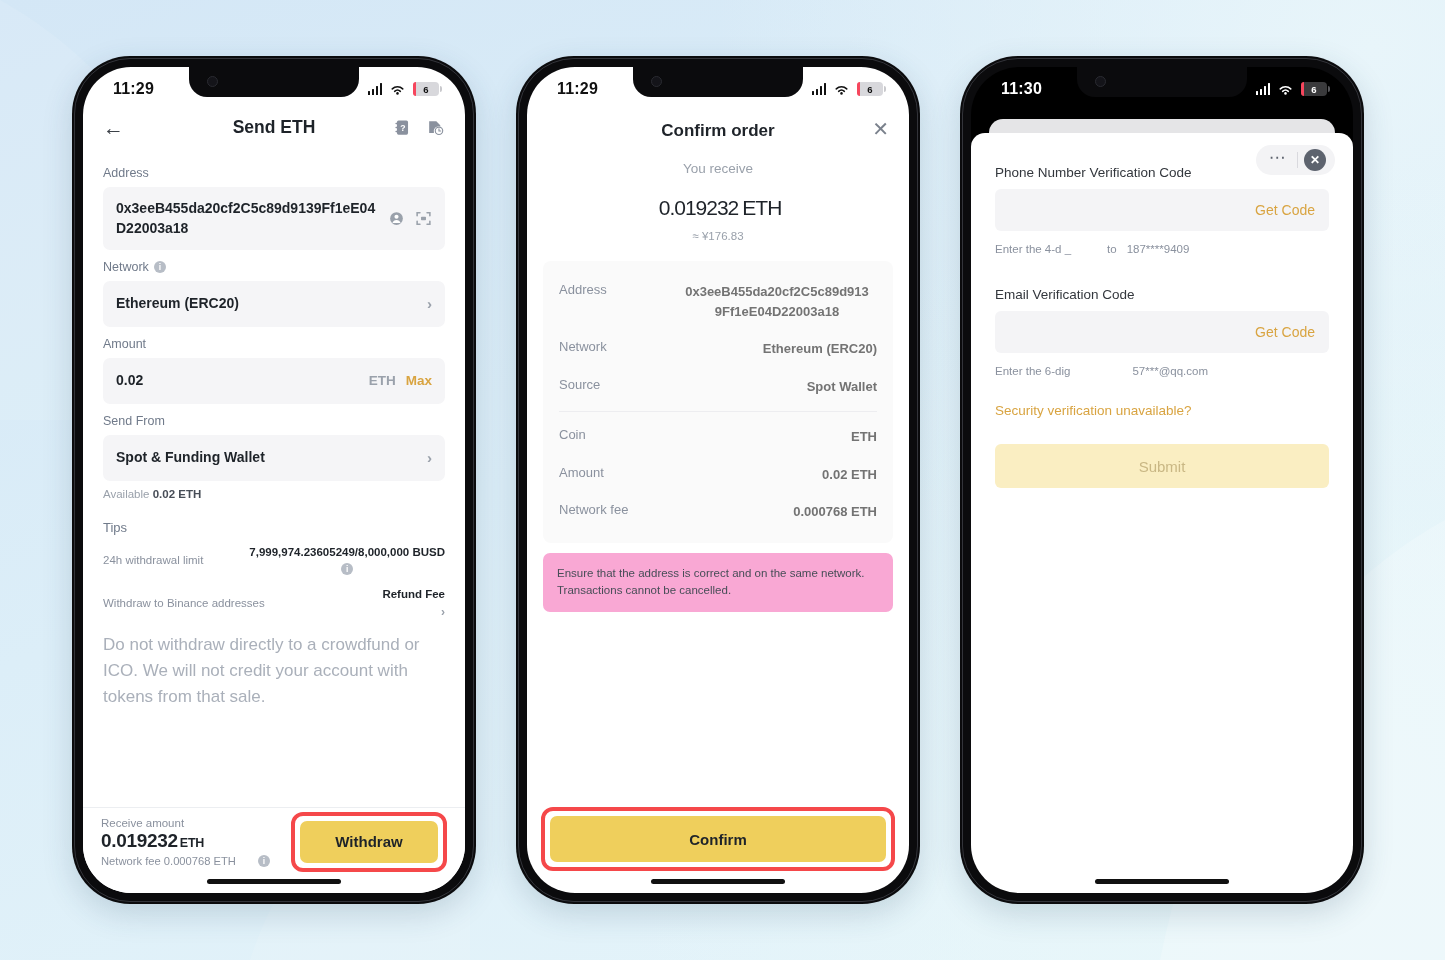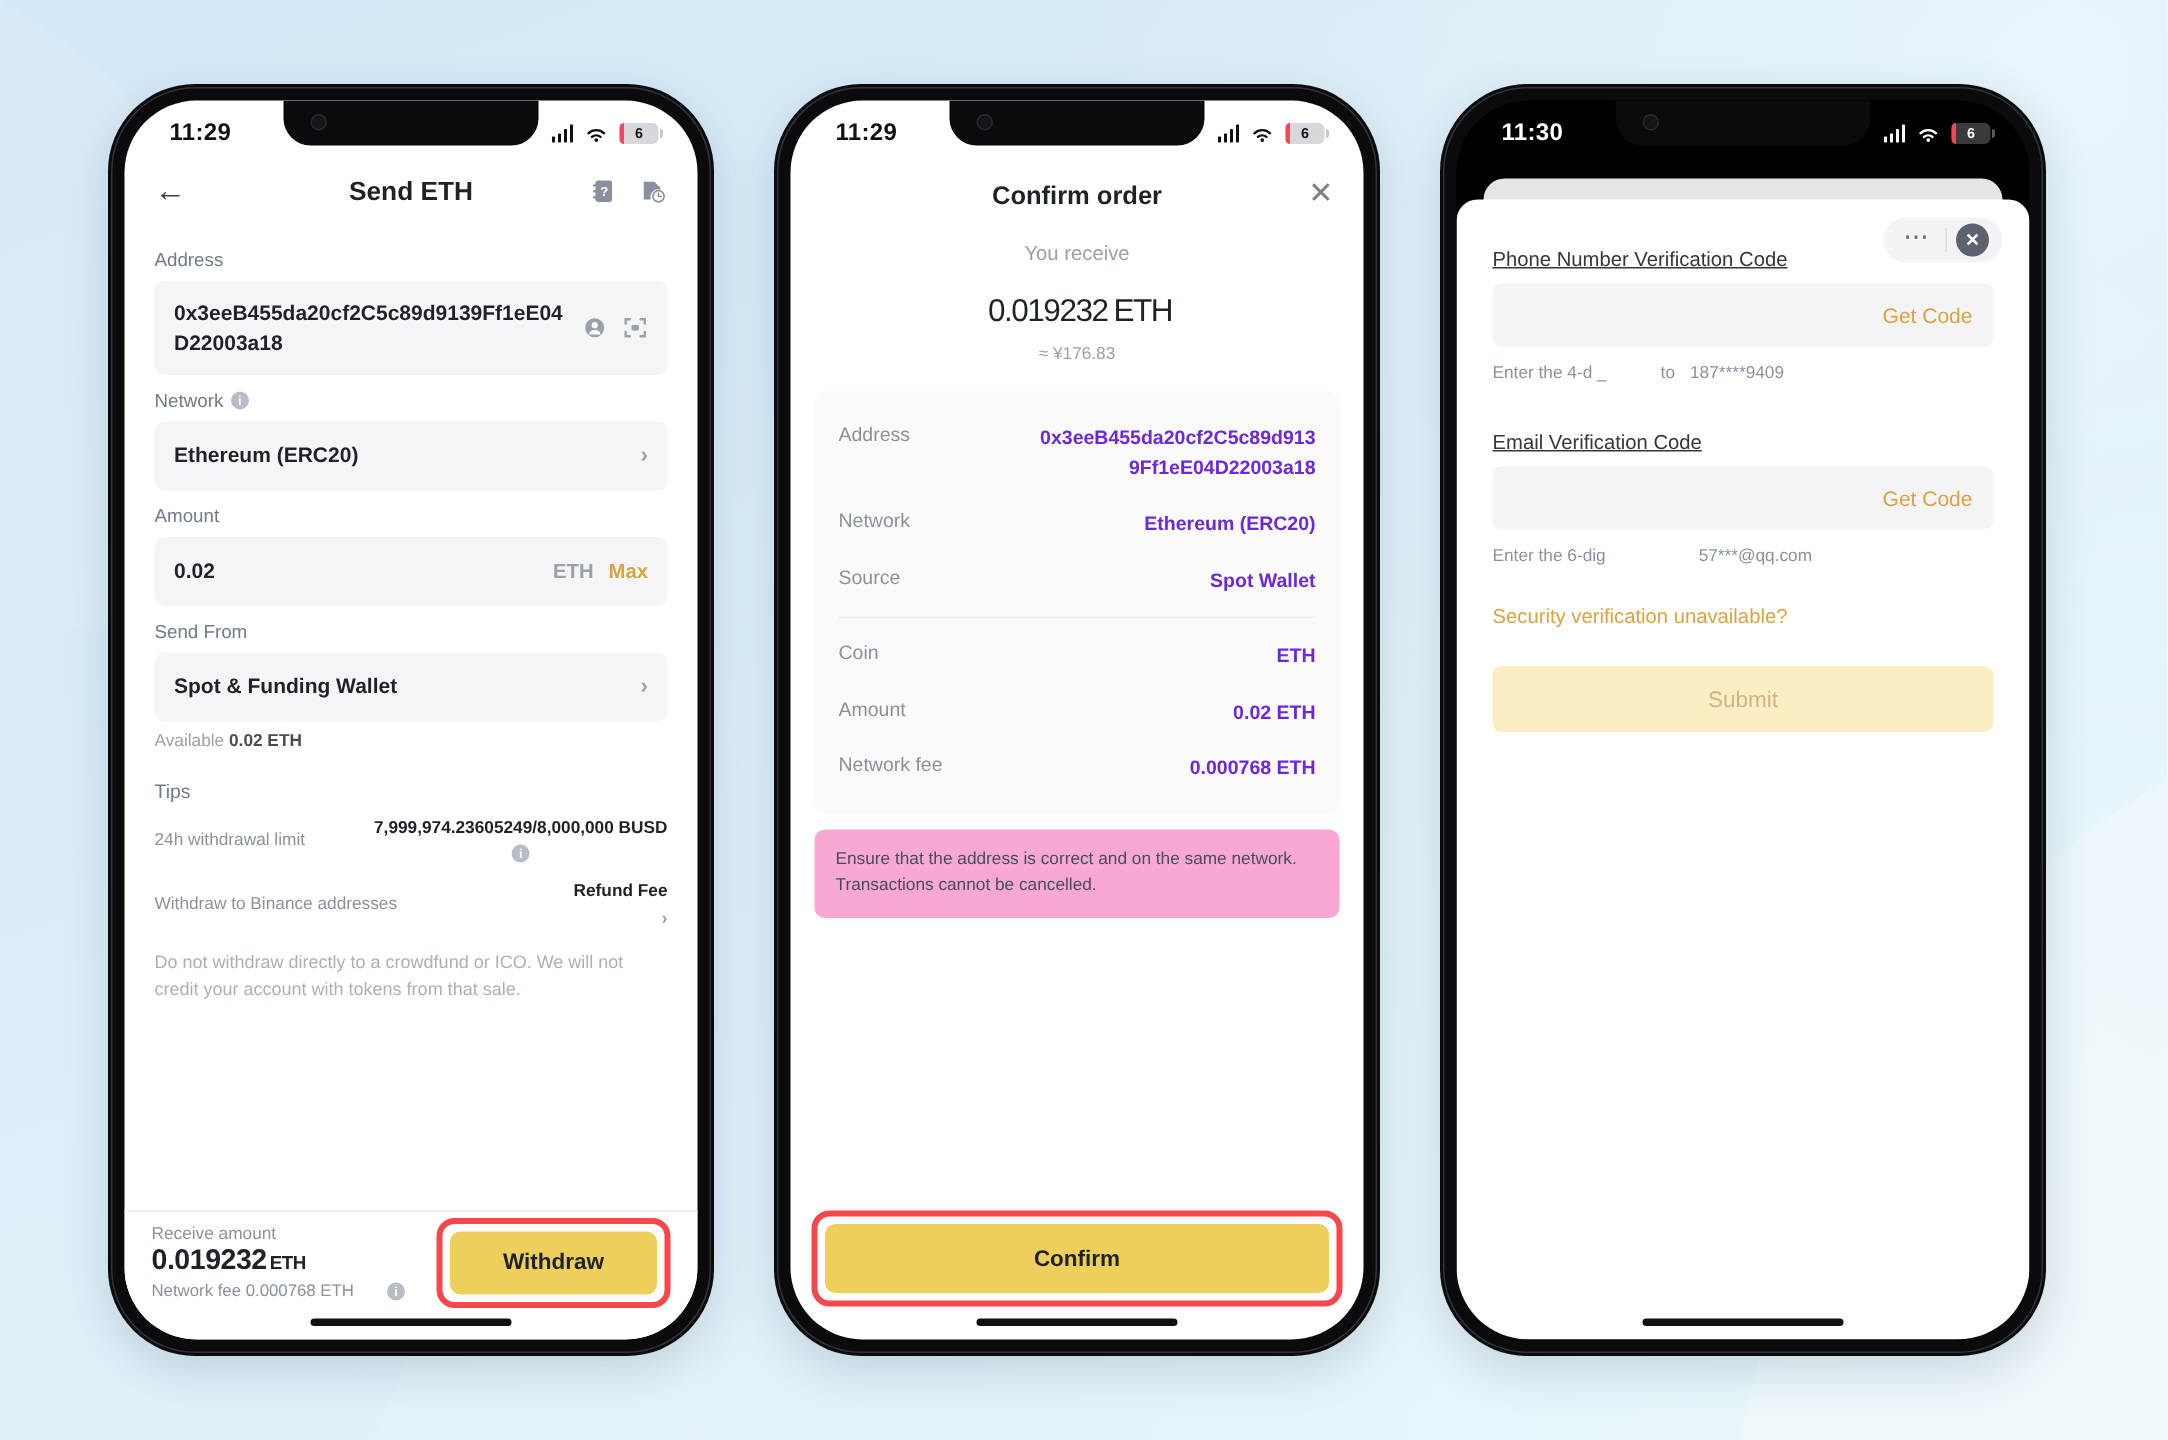--- a/index.html
+++ b/index.html
@@ -104,21 +104,21 @@
   .chev{ color:#9aa1ab; font-size:15px; font-weight:700; margin-left:auto; }
   .unit{ font-size:13.5px; color:#9aa1ab; font-weight:600; }
   .maxbtn{ font-size:13.5px; color:#d9a441; font-weight:700; cursor:pointer; }
   .avail{ font-size:11.5px; color:#9aa1ab; margin-top:7px; }
   .avail b{ color:#474d57; font-weight:700; }
 
   .tips-h{ font-size:13px; color:#707a8a; margin: 20px 0 11px; }
   .tiprow{ display:flex; align-items:center; justify-content:space-between; margin-bottom:13px; }
   .tiprow .l{ font-size:11.5px; color:#8a919e; }
   .tiprow .r{ font-size:11.5px; color:#1e2329; font-weight:700; display:flex; align-items:center; gap:5px;flex-direction:column;}
-  .tipnote{ font-size:12px; color:#aab0ba; line-height:1.55; margin-top:2px; }
+  .tipnote{ font-size:17px; color:#aab0ba; line-height:1.55; margin-top:2px; }
   .info-i{
     display:inline-flex; width:12px;height:12px;border-radius:50%;
     background:#b7bdc6; color:#fff; font-size:8.5px; font-weight:700;
     align-items:center; justify-content:center; font-style:normal;
   }
 
   .bottombar{
     position:absolute; left:0; right:0; bottom:0; height:86px;
     border-top:1px solid #eceef1; background:#fff;
     display:flex; align-items:center; justify-content:space-between;
@@ -146,21 +146,21 @@
   .c-head .x{ position:absolute; right:20px; top:8px; font-size:20px; color:#7a818c; cursor:pointer; line-height:1;}
   .c-recv{ text-align:center; margin-top:16px; }
   .c-recv .lab{ font-size:13.5px; color:#9aa1ab; }
   .c-recv .big{ font-size:35px; font-weight:400; color:#1e2329; letter-spacing:-1px; margin-top:7px;}
   .c-recv .big span{ font-size:21px; font-weight:400; margin-left:4px; }
   .c-recv .fiat{ font-size:11.5px; color:#9aa1ab; margin-top:7px; }
 
   .c-card{ margin:19px 16px 0; background:#fafafa; border-radius:8px; padding: 12px 16px; }
   .c-row{ display:flex; align-items:flex-start; justify-content:space-between; padding: 9px 0; gap:16px;}
   .c-row .k{ font-size:13px; color:#8a919e; white-space:nowrap; }
-  .c-row .v{ font-size:13px; color:#6d28d9; font-weight:700; text-align:right; line-height:1.5;}
+  .c-row .v{ font-size:13px; color:#737373; font-weight:700; text-align:center; line-height:1.5;}
   .c-div{ height:1px; background:#ededf0; margin: 6px 0; }
   .c-note{
     margin:10px 16px 0; background:#f9a8d4; border-radius:7px;
     padding: 12px 14px; font-size:11.5px; color:#474d57; line-height:1.55;
   }
   .c-bottom{ position:absolute; left:0; right:0; bottom:22px; padding: 0 14px; z-index:10; }
   .btn-confirm{ width:100%; height:46px; }
 
   
   .p3-stack{
@@ -178,21 +178,21 @@
   }
   .p3-ctrl .dots{ width:34px; text-align:center; color:#5d636e; font-size:17px; letter-spacing:1.5px; line-height:1; padding-bottom:5px;}
   .p3-ctrl .sep{ width:1px; height:16px; background:#d9d9de; }
   .p3-ctrl .xc{
     width:22px;height:22px;border-radius:50%;background:#5d636e;color:#fff;
     display:flex;align-items:center;justify-content:center;font-size:12px;font-weight:700;
     margin:0 4px;
   }
   .p3-body{ padding: 0 24px; }
   .p3-title{ font-size:25px; font-weight:700; color:#1e2329; margin-top:72px; letter-spacing:-.3px;}
-  .p3-lab{ font-size:13.5px; color:#33373d; margin: 32px 0 9px; text-decoration: underline; }
+  .p3-lab{ font-size:13.5px; color:#33373d; margin: 32px 0 9px; }
   .p3-input{
     background:#f4f4f6; border-radius:6px; height:42px;
     display:flex; align-items:center; justify-content:flex-end;
     padding: 0 14px;
   }
   .p3-getcode{ font-size:14px; color:#d9a441; cursor:pointer; }
   .p3-hint{ display:flex; align-items:baseline; gap:10px; margin-top:12px; font-size:11.5px; color:#8a919e;}
   .p3-hint .dest{ color:#8a919e; margin-left:26px; }
   .p3-link{ font-size:13.5px; color:#d9a441; margin-top:26px; cursor:pointer; }
   .btn-submit{

